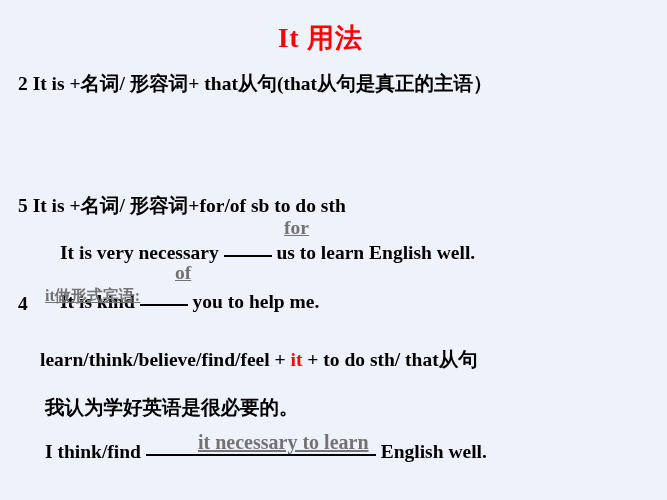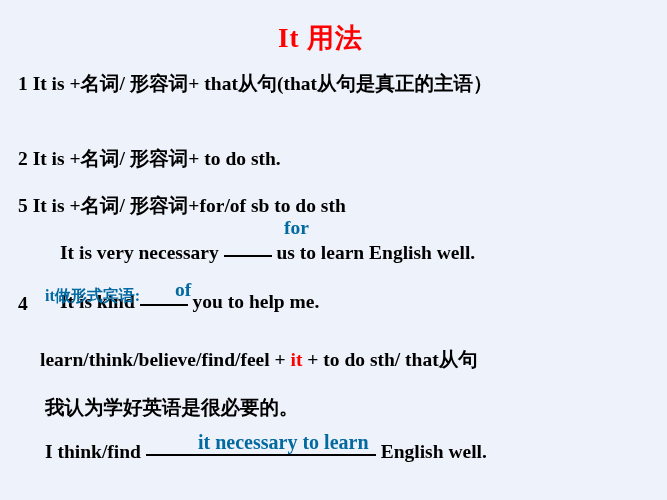--- a/index.html
+++ b/index.html
@@ -46,26 +46,27 @@
   .num4 { top: 292px; left: 18px; }
   .l6 { top: 348px; left: 40px; }
   .l7 { top: 396px; left: 45px; font-size: 19.5px; }
   .l8 { top: 440px; left: 45px; }
   .red {
     color: #ff0000;
     margin-top: 40px;
   }
   .overlay {
     position: absolute;
-    color: #0369a1;
+    color: #737373;
     font-weight: bold;
     font-size: 19.5px;
+    text-decoration: underline;
   }
   .ov-for { top: 217px; left: 284px; }
-  .ov-of { top: 279px; left: 175px; text-align: right; }
+  .ov-of { top: 262px; left: 175px; text-align: right; }
   .ov-it-obj { top: 286px; left: 45px; font-size: 16px; }
   .ov-it-nec { top: 431px; left: 198px; font-size: 20px; }
   .u-space {
     display: inline-block;
     border-bottom: 2px solid #000;
     width: 48px;
     vertical-align: 2px;
   }
   .u-space-long {
     display: inline-block;
@@ -74,23 +75,22 @@
     vertical-align: 2px;
   }
 </style>
 </head>
 <body>
 
 <div class="slide">
 
   <div class="title">It 用法</div>
 
-  <div class="line l1">1 It is +名词/ 形容词+ that从句(that从句是真正的主语）</div>
+  <div class="line l1">2 It is +名词/ 形容词+ that从句(that从句是真正的主语）</div>
 
-  <div class="line l2">2 It is +名词/ 形容词+ to do sth.</div>
 
   <div class="line l3">5 It is +名词/ 形容词+for/of sb to do sth</div>
 
   <div class="line l4">
     <span>It is very necessary </span><span class="u-space"></span><span> us to learn English well.</span>
   </div>
 
   <div class="line l5">
     <span>It is kind </span><span class="u-space"></span><span> you to help me.</span>
   </div>

